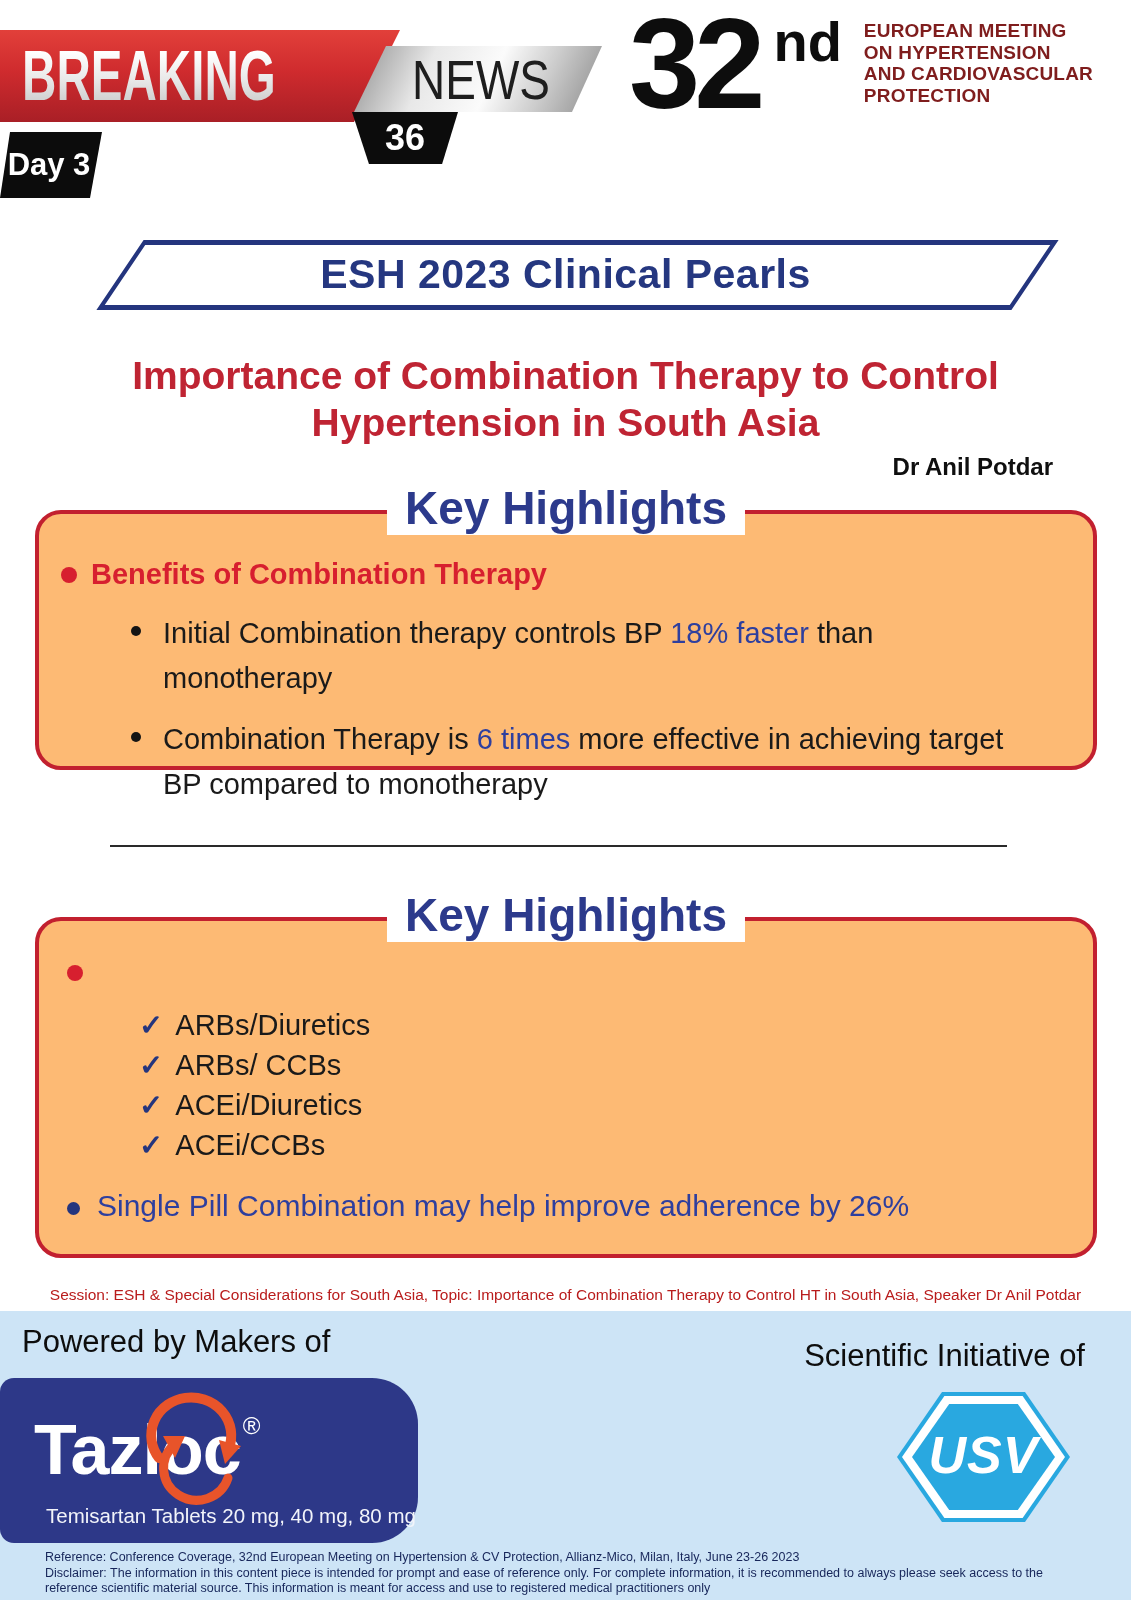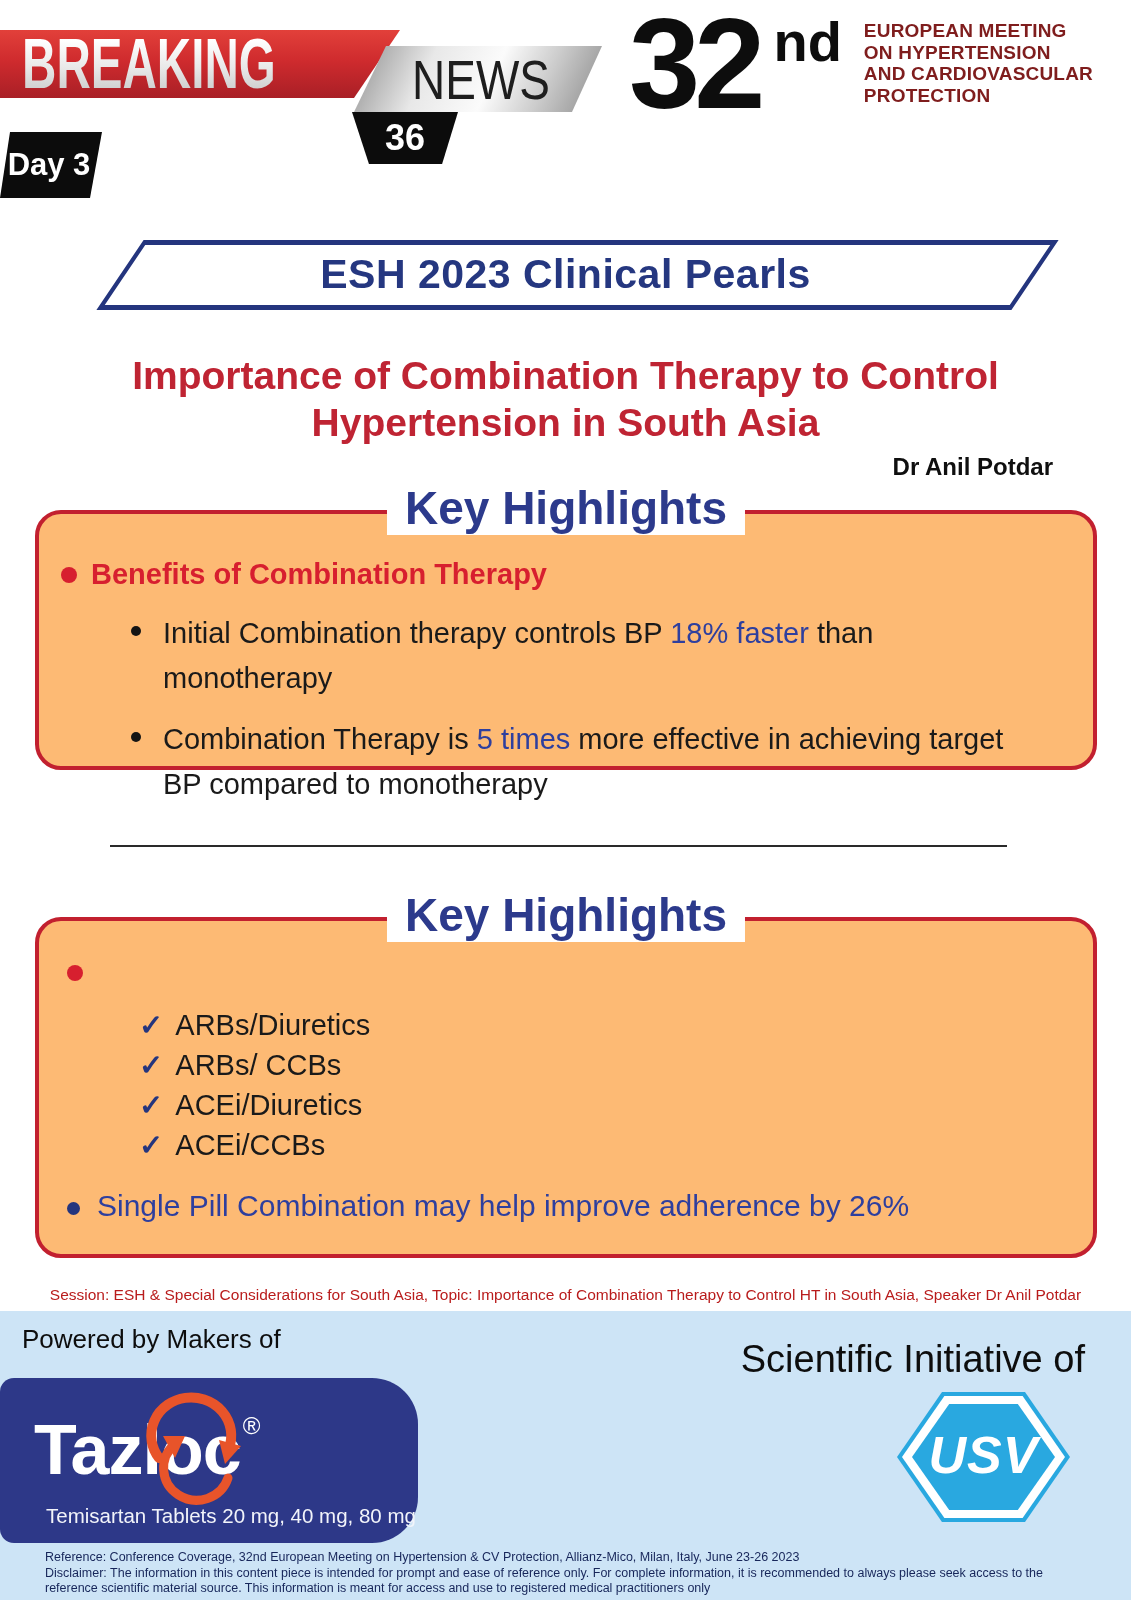--- a/index.html
+++ b/index.html
@@ -2,21 +2,21 @@
 <html><head>
 <meta charset="utf-8">
 <style>
   * { margin:0; padding:0; box-sizing:border-box; }
   html,body { background:#ffffff; }
   body { font-family:"Liberation Sans", sans-serif; }
   .page { position:relative; width:1131px; height:1600px; background:#ffffff; overflow:hidden; }
 
   
   .breaking-banner {
-    position:absolute; left:0; top:30px; width:400px; height:68px;
+    position:absolute; left:0; top:30px; width:400px; height:92px;
     background:linear-gradient(180deg,#e2403a 0%, #cf2b2e 45%, #a91f26 100%);
     clip-path:polygon(0 0, 100% 0, 88.5% 100%, 0 100%);
     display:flex; align-items:center;
   }
   .breaking-text {
     font-size:70px; font-weight:700; color:#f4f4f4; letter-spacing:0px;
     transform:scaleX(0.68); transform-origin:left center; margin-left:22px;
     background:linear-gradient(180deg,#ffffff 20%, #e8e8e8 55%, #bfbfbf 100%);
     -webkit-background-clip:text; background-clip:text; -webkit-text-fill-color:transparent;
     white-space:nowrap;
@@ -108,32 +108,32 @@
 
   .divider { position:absolute; left:110px; top:845px; width:897px; height:2px; background:#2a2a2a; }
 
   .session-line {
     position:absolute; left:0; top:1286px; width:1131px; text-align:center;
     font-size:15.5px; color:#b91c1c;
   }
 
   
   .footer-band { position:absolute; left:0; top:1311px; width:1131px; height:289px; background:#cde4f6; }
-  .powered-by { position:absolute; left:22px; top:13px; font-size:26px; color:#0d0d0d; }
+  .powered-by { position:absolute; left:22px; top:13px; font-size:31px; color:#0d0d0d; }
   .tazloc-card {
     position:absolute; left:0; top:67px; width:418px; height:165px;
     background:#2d3888; border-radius:14px 46px 46px 14px;
   }
   .brand-row { position:absolute; left:34px; top:32px; color:#ffffff; font-size:70px; font-weight:800; letter-spacing:-1px; display:flex; align-items:flex-start; }
   .brand-o { position:relative; display:inline-block; }
   .brand-reg { font-size:24px; font-weight:400; margin-top:2px; margin-left:2px; }
   .swirl { position:absolute; left:-28px; top:-38px; pointer-events:none; }
   .brand-subtext { position:absolute; left:46px; bottom:15px; color:#f2f4fa; font-size:20.5px; }
 
-  .scientific { position:absolute; right:46px; top:27px; font-size:38px; color:#0d0d0d; }
+  .scientific { position:absolute; right:46px; top:27px; font-size:31px; color:#0d0d0d; }
   .usv { position:absolute; left:897px; top:81px; width:173px; height:130px; }
   .hex { position:absolute; clip-path:polygon(26% 0%, 74% 0%, 100% 50%, 74% 100%, 26% 100%, 0% 50%); }
   .hex-outer { inset:0; background:#29a8e0; }
   .hex-mid { inset:4px 5px; background:#ffffff; }
   .hex-inner { inset:12px 15px; background:#29a8e0; }
   .usv-text {
     position:absolute; left:0; top:0; width:100%; height:100%;
     display:flex; align-items:center; justify-content:center;
     color:#ffffff; font-size:52px; font-weight:800; font-style:italic; letter-spacing:1px;
     padding-bottom:4px;
@@ -186,21 +186,21 @@
       <span class="dot dot-red"></span>
       <span class="topic-text">Benefits of Combination Therapy</span>
     </div>
     <div class="sub-bullets">
       <div class="sub-bullet">
         <span class="dot dot-black"></span>
         <span class="sub-bullet-text"><span>Initial Combination therapy controls BP </span><span class="seg-blue">18% faster</span><span> than monotherapy</span></span>
       </div>
       <div class="sub-bullet">
         <span class="dot dot-black"></span>
-        <span class="sub-bullet-text"><span>Combination Therapy is </span><span class="seg-blue">5 times</span><span> more effective in achieving target BP compared to monotherapy</span></span>
+        <span class="sub-bullet-text"><span>Combination Therapy is </span><span class="seg-blue">6 times</span><span> more effective in achieving target BP compared to monotherapy</span></span>
       </div>
     </div>
   </div>
 
   <div class="divider"></div>
 
   <div class="khbox box2">
     <div class="kh-title">Key Highlights</div>
     <div class="topic-row">
       <span class="dot dot-red"></span>

